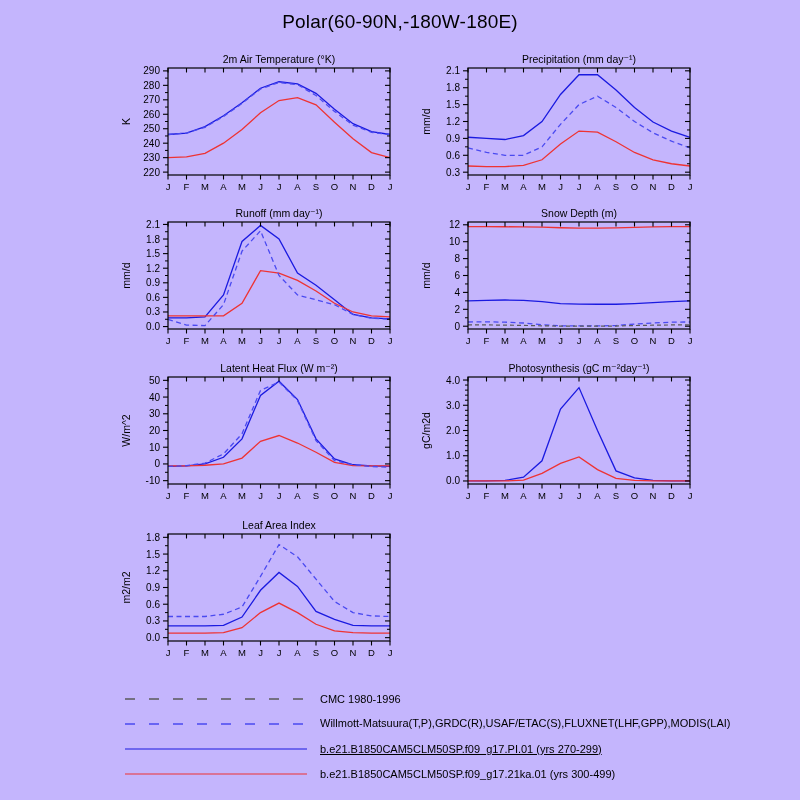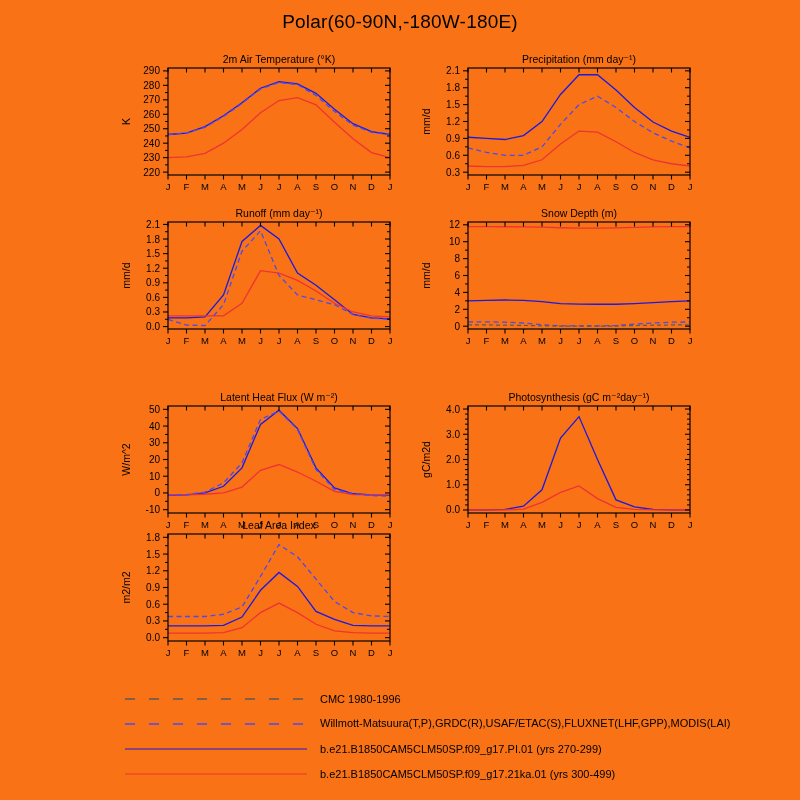--- a/index.html
+++ b/index.html
@@ -1,25 +1,25 @@
 <!DOCTYPE html>
 <html><head>
 <meta charset="utf-8">
 <style>
   html,body{margin:0;padding:0;background:#fff;}
-  .figure{position:relative;width:800px;height:800px;background:#f97316;
+  .figure{position:relative;width:800px;height:800px;background:#c4b5fd;
           font-family:"Liberation Sans","DejaVu Sans",sans-serif;color:#000;overflow:hidden;}
   .main-title{position:absolute;top:11px;left:0;width:800px;text-align:center;
               font-size:19px;letter-spacing:0.2px;}
   .panel{position:absolute;width:320px;height:152px;}
   .c1{left:100px;} .c2{left:400px;}
-  .r1{top:54px;text-align:right;} .r2{top:208px;} .r3{top:363px;margin-top:29px;} .r4{top:520px;}
+  .r1{top:54px;text-align:right;} .r2{top:208px;} .r3{top:363px;} .r4{top:520px;}
   .legend{position:absolute;left:0;top:0;width:800px;height:565px;pointer-events:none;}
   .legend-row{position:absolute;left:125px;display:flex;align-items:center;height:12px;}
-  .lg1{top:693px;} .lg2{top:717px;align-items:flex-end;} .lg3{top:743px;} .lg4{top:768px;}
+  .lg1{top:693px;} .lg2{top:717px;align-items:flex-end;} .lg3{top:743px;text-decoration:underline;} .lg4{top:768px;}
   .legend-row svg{flex:0 0 182px;height:10px;}
   .legend-row span{margin-left:13px;font-size:11px;white-space:nowrap;}
   svg text{font-family:"Liberation Sans","DejaVu Sans",sans-serif;}
 </style>
 </head>
 <body>
 
 <div class="figure">
   <div class="main-title">Polar(60-90N,-180W-180E)</div>
 

